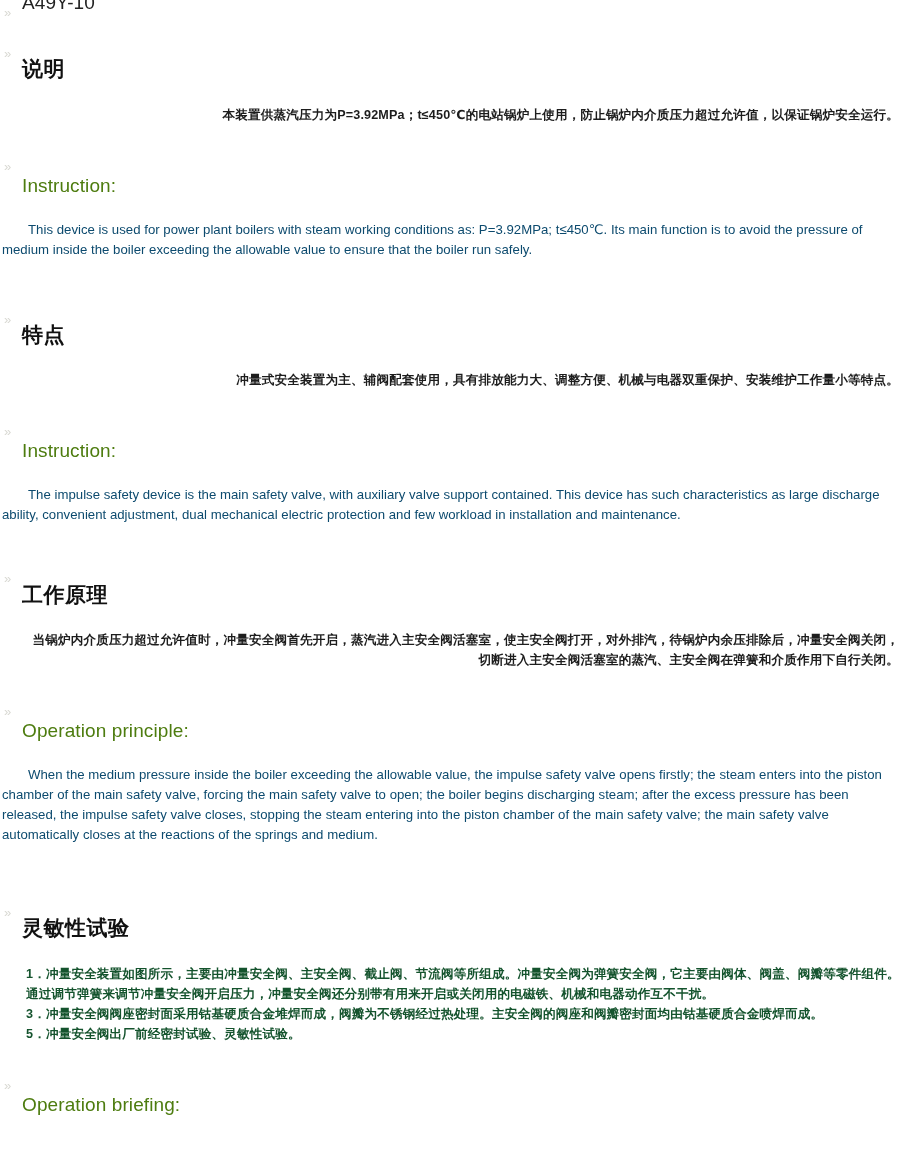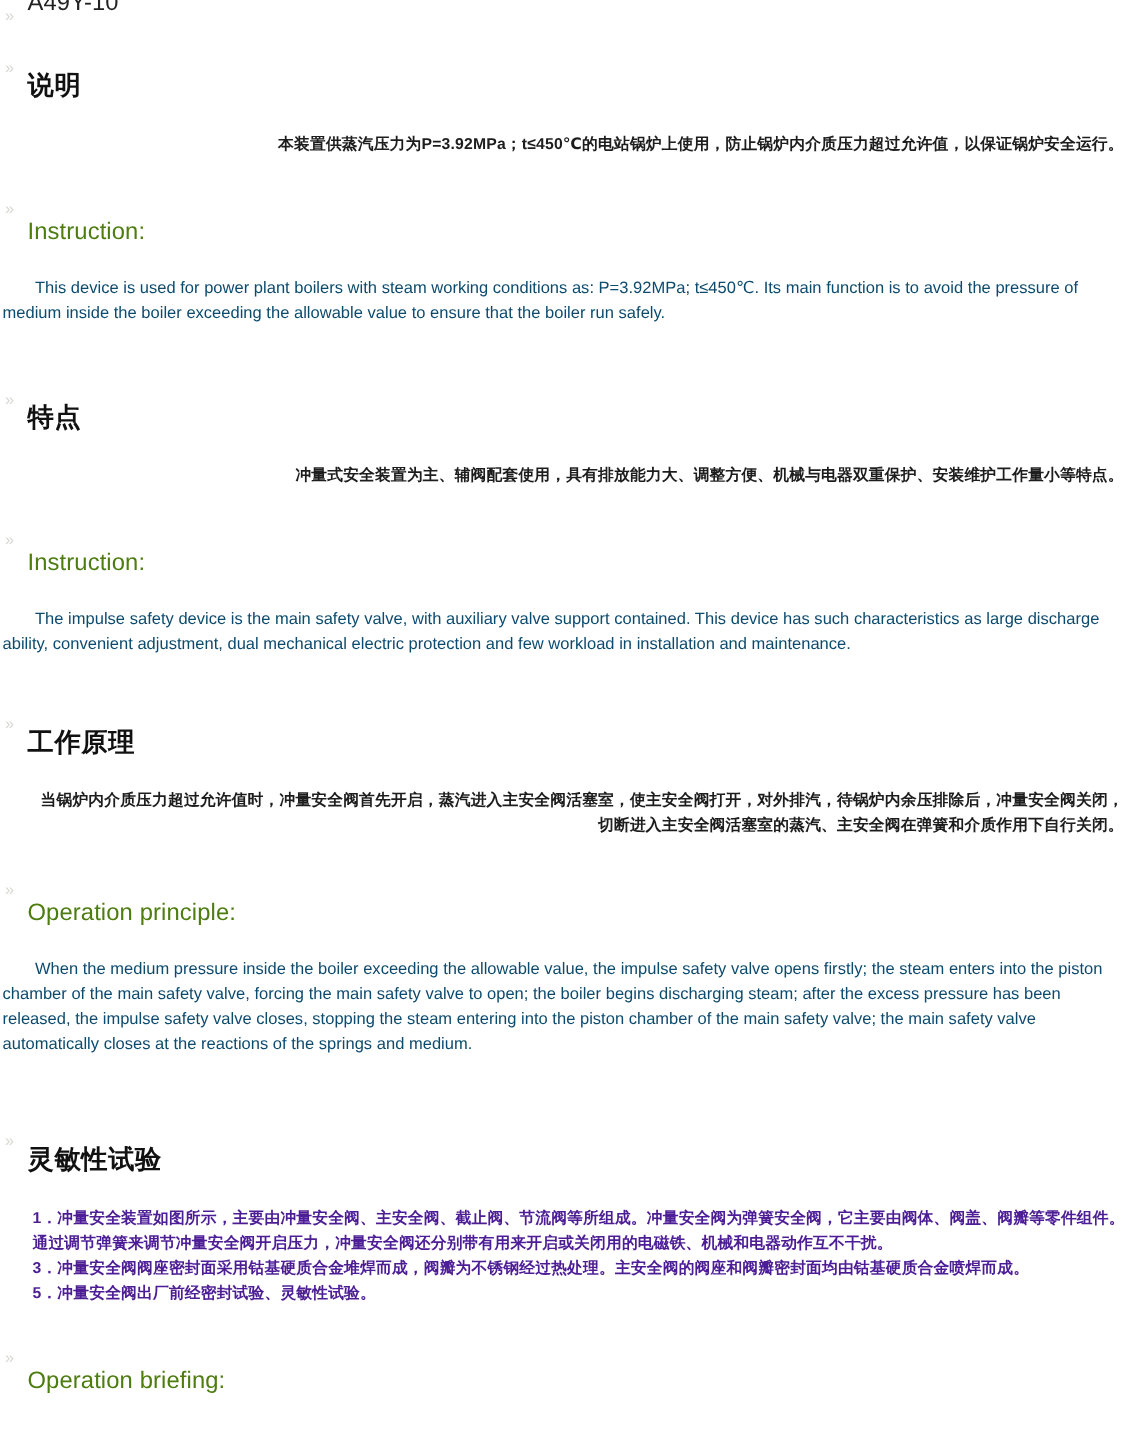--- a/index.html
+++ b/index.html
@@ -100,21 +100,21 @@
     text-align: left;
     letter-spacing: 0.02px;
   }
   .en-para .lead { padding-left: 26px; }
 
   
   .cn-list { margin: 0; padding: 0; }
   .cn-item {
     font-size: 12.6px;
     line-height: 20px;
-    color: #4c1d95;
+    color: #14532d;
     padding-left: 26px;
     font-weight: bold;
     letter-spacing: 0.15px;
   }
 
   
   .gap-xs { height: 6px; }
   .gap-s  { height: 12px; }
   .gap-m  { height: 20px; }
   .gap-l  { height: 28px; }

